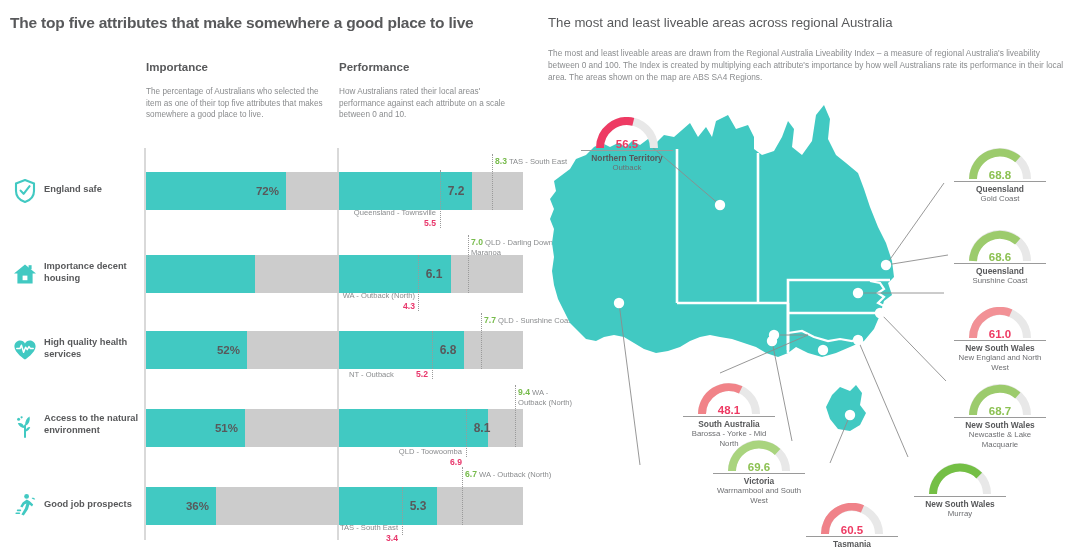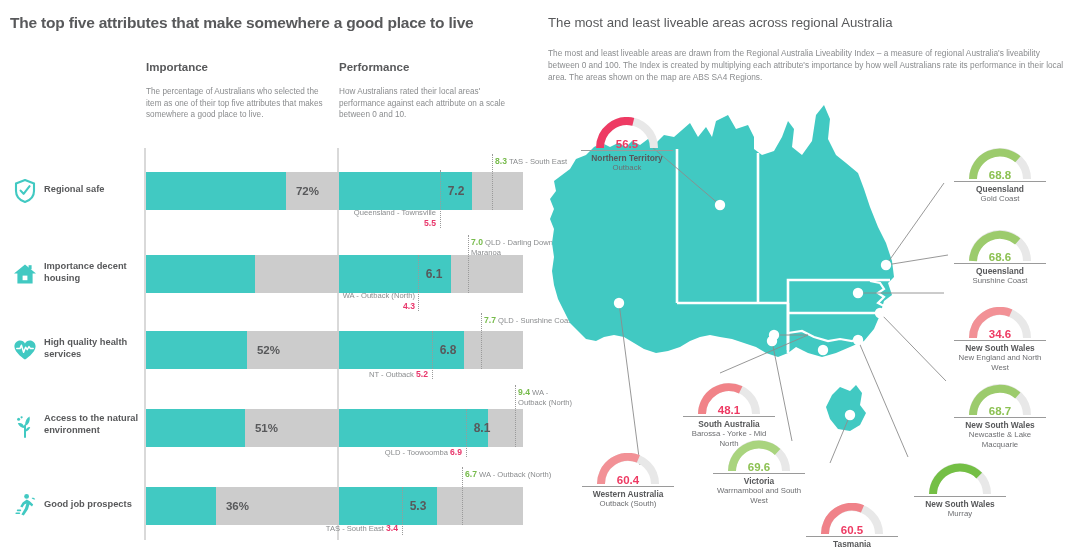--- a/index.html
+++ b/index.html
@@ -48,41 +48,41 @@
 
   
   .imp-track {
     position: absolute; left: 146px; height: 38px;
     background: #cccccc;
   }
   .imp-fill { position: absolute; left: 0; top: 0; height: 100%; background: #41c9c2; }
   .imp-value {
     position: absolute; top: 0; height: 100%;
     display: flex; align-items: center;
-    font-size: 11.5px; font-weight: bold; color: #58595b; margin-left: 40px;
+    font-size: 11.5px; font-weight: bold; color: #58595b;
   }
 
   
   .perf-track { position: absolute; left: 339px; height: 38px; background: #cccccc; }
   .perf-fill { position: absolute; left: 0; top: 0; height: 100%; background: #41c9c2; }
   .perf-value {
     position: absolute; top: 0; height: 100%;
     display: flex; align-items: center;
     font-size: 12px; font-weight: bold; color: #58595b;
   }
 
   .marker-low {
     position: absolute; width: 1px; border-left: 1.4px dotted #9a9a9a;
   }
   .marker-high {
     position: absolute; width: 1px; border-left: 1.4px dotted #9a9a9a;
   }
 
   .ann { position: absolute; font-size: 7.6px; color: #8a8c8e; line-height: 1.3; }
-  .ann .num-low { color: #e8366b; font-weight: bold; font-size: 8.6px; }
+  .ann .num-low { color: #e8366b; font-weight: bold; font-size: 8.6px; margin-left: 20px; }
   .ann .num-high { color: #77bb4c; font-weight: bold; font-size: 8.6px; }
   .ann-low { text-align: right; }
   .ann-high { text-align: left; }
 
   
   .right-panel { position: absolute; left: 540px; top: 0; width: 535px; height: 551px; }
   .right-title {
     position: absolute; left: 8px; top: 15px;
     font-size: 13.2px; font-weight: normal; color: #58595b;
   }
@@ -131,21 +131,21 @@
     <div class="axis-line axis-imp"></div>
     <div class="axis-line axis-perf"></div>
 
     <div class="row" style="top:172px;height:38px">
       <div class="row-icon" style="top:6px">
         <svg width="22" height="24" viewBox="0 0 22 24">
           <path d="M11 1 L20 4.4 V12 C20 17.6 16 21.4 11 23 C6 21.4 2 17.6 2 12 V4.4 Z" fill="none" stroke="#41c9c2" stroke-width="2.1"></path>
           <path d="M6.6 11.6 L9.6 14.8 L15.6 7.2" fill="none" stroke="#41c9c2" stroke-width="2.1" stroke-linecap="round" stroke-linejoin="round"></path>
         </svg>
       </div>
-      <div class="row-label" style="top:12px">Regional safe</div>
+      <div class="row-label" style="top:12px">England safe</div>
 
       <div class="imp-track" style="top:0;width:194px">
         <div class="imp-fill" style="width:139.7px"></div>
       </div>
       <div class="imp-value" style="left:146px;width:133px;justify-content:flex-end;top:0">72%</div>
 
       <div class="perf-track" style="top:0;width:184px">
         <div class="perf-fill" style="width:132.5px"></div>
       </div>
       <div class="marker-low" style="left:440px;top:-2px;height:58px"></div>
@@ -402,21 +402,21 @@
         <div class="gauge-region">Queensland</div>
         <div class="gauge-sub">Sunshine Coast</div>
       </div>
 
       <div class="gauge" style="left:414px;top:222px">
         <div class="gauge-arc">
           <svg width="62" height="33" viewBox="0 0 62 33">
             <path d="M4 31 A27 27 0 0 1 58 31" fill="none" stroke="#e8e8e8" stroke-width="8"></path>
             <path d="M4 31 A27 27 0 0 1 41.8 6.1" fill="none" stroke="#f29196" stroke-width="8"></path>
           </svg>
-          <div class="gauge-val" style="color:#ee3a63">34.6</div>
+          <div class="gauge-val" style="color:#ee3a63">61.0</div>
         </div>
         <div class="gauge-rule"></div>
         <div class="gauge-region">New South Wales</div>
         <div class="gauge-sub">New England and North West</div>
       </div>
 
       <div class="gauge" style="left:414px;top:299px">
         <div class="gauge-arc">
           <svg width="62" height="33" viewBox="0 0 62 33">
             <path d="M4 31 A27 27 0 0 1 58 31" fill="none" stroke="#e8e8e8" stroke-width="8"></path>
@@ -461,32 +461,20 @@
             <path d="M4 31 A27 27 0 0 1 58 31" fill="none" stroke="#e8e8e8" stroke-width="8"></path>
             <path d="M4 31 A27 27 0 0 1 49.6 12" fill="none" stroke="#a9d47e" stroke-width="8"></path>
           </svg>
           <div class="gauge-val" style="color:#8cc152">69.6</div>
         </div>
         <div class="gauge-rule"></div>
         <div class="gauge-region">Victoria</div>
         <div class="gauge-sub">Warrnambool and South West</div>
       </div>
 
-      <div class="gauge" style="left:42px;top:368px">
-        <div class="gauge-arc">
-          <svg width="62" height="33" viewBox="0 0 62 33">
-            <path d="M4 31 A27 27 0 0 1 58 31" fill="none" stroke="#e8e8e8" stroke-width="8"></path>
-            <path d="M4 31 A27 27 0 0 1 41.4 5.9" fill="none" stroke="#f29196" stroke-width="8"></path>
-          </svg>
-          <div class="gauge-val" style="color:#ee3a63">60.4</div>
-        </div>
-        <div class="gauge-rule"></div>
-        <div class="gauge-region">Western Australia</div>
-        <div class="gauge-sub">Outback (South)</div>
-      </div>
 
       <div class="gauge" style="left:143px;top:298px">
         <div class="gauge-arc">
           <svg width="62" height="33" viewBox="0 0 62 33">
             <path d="M4 31 A27 27 0 0 1 58 31" fill="none" stroke="#e8e8e8" stroke-width="8"></path>
             <path d="M4 31 A27 27 0 0 1 42.7 6.8" fill="none" stroke="#f18388" stroke-width="8"></path>
           </svg>
           <div class="gauge-val" style="color:#ee3a63">48.1</div>
         </div>
         <div class="gauge-rule"></div>

